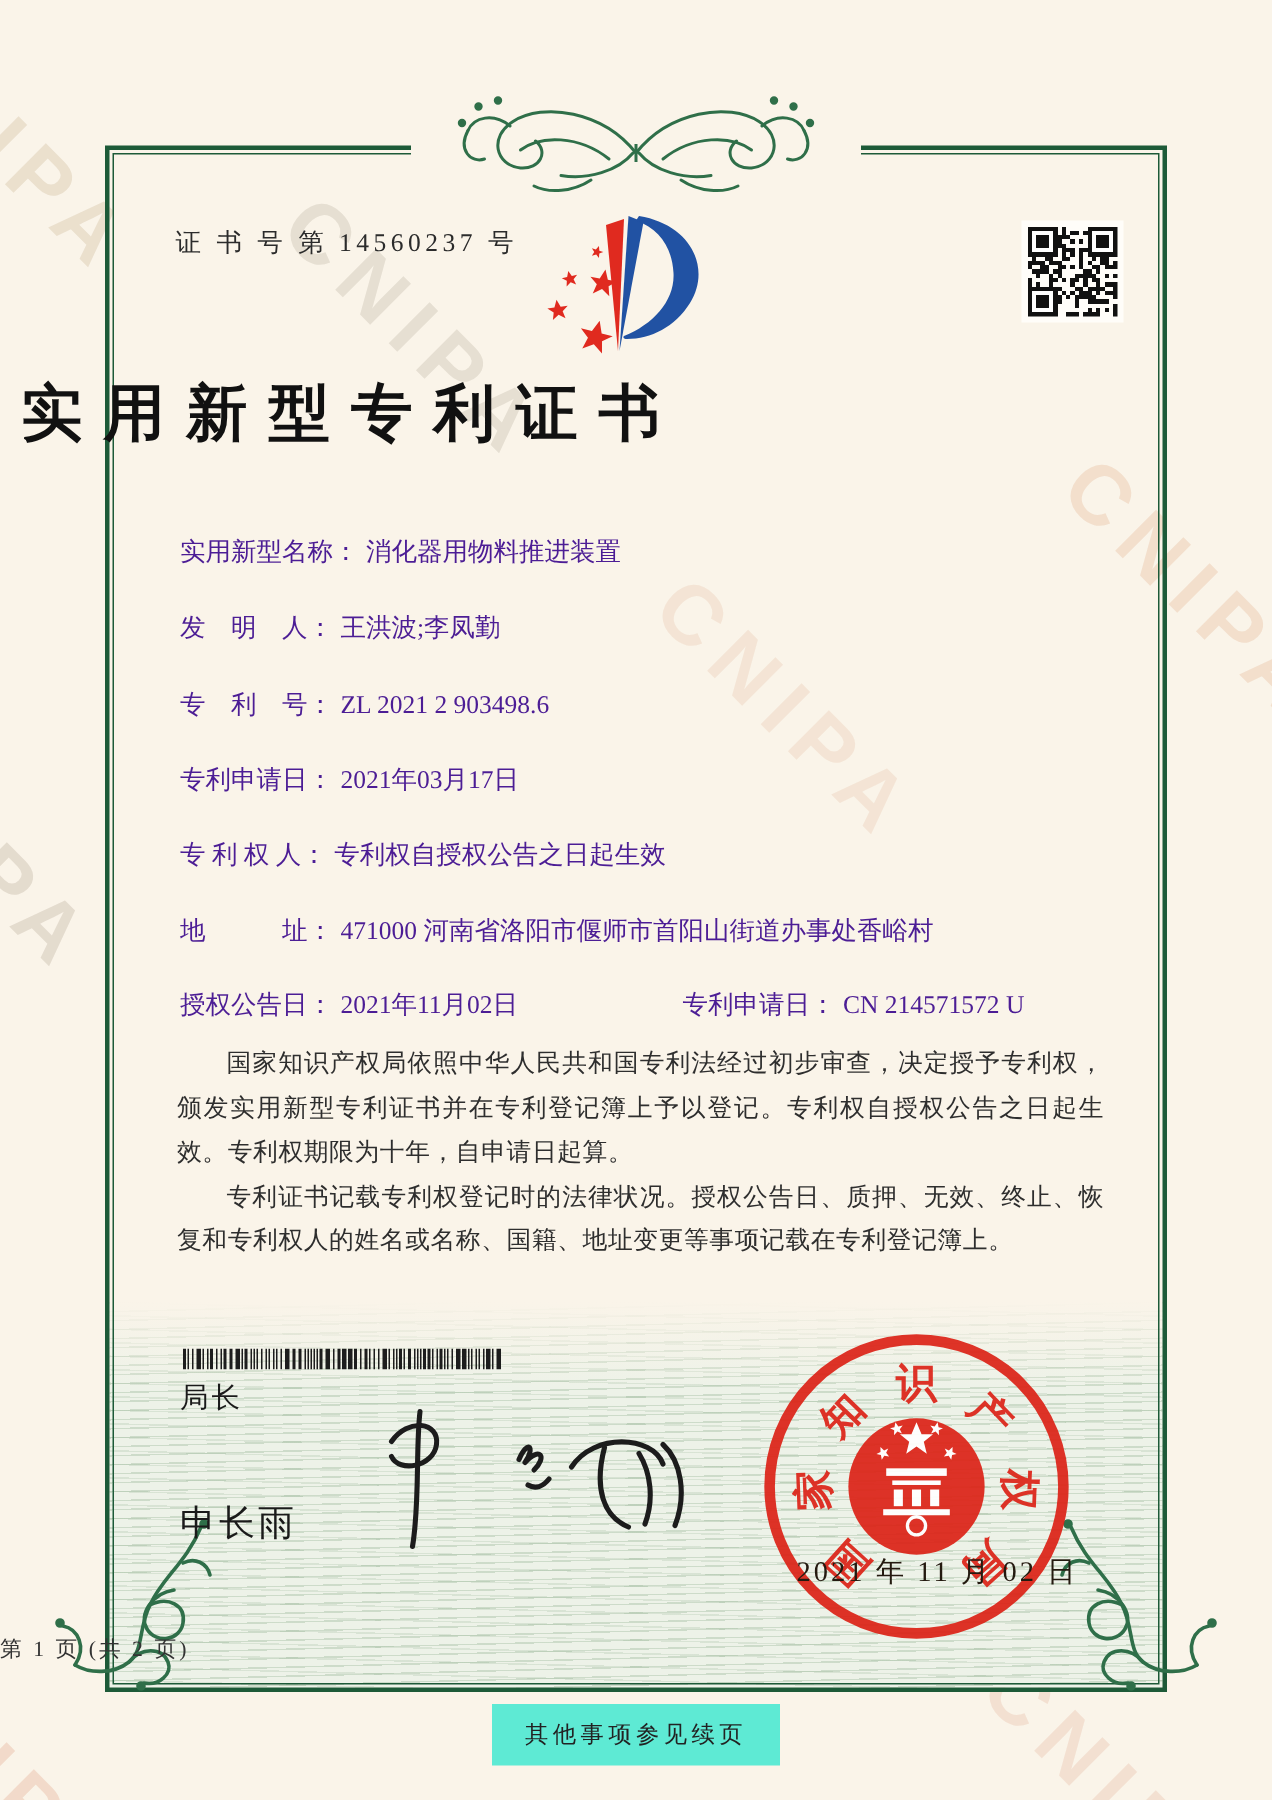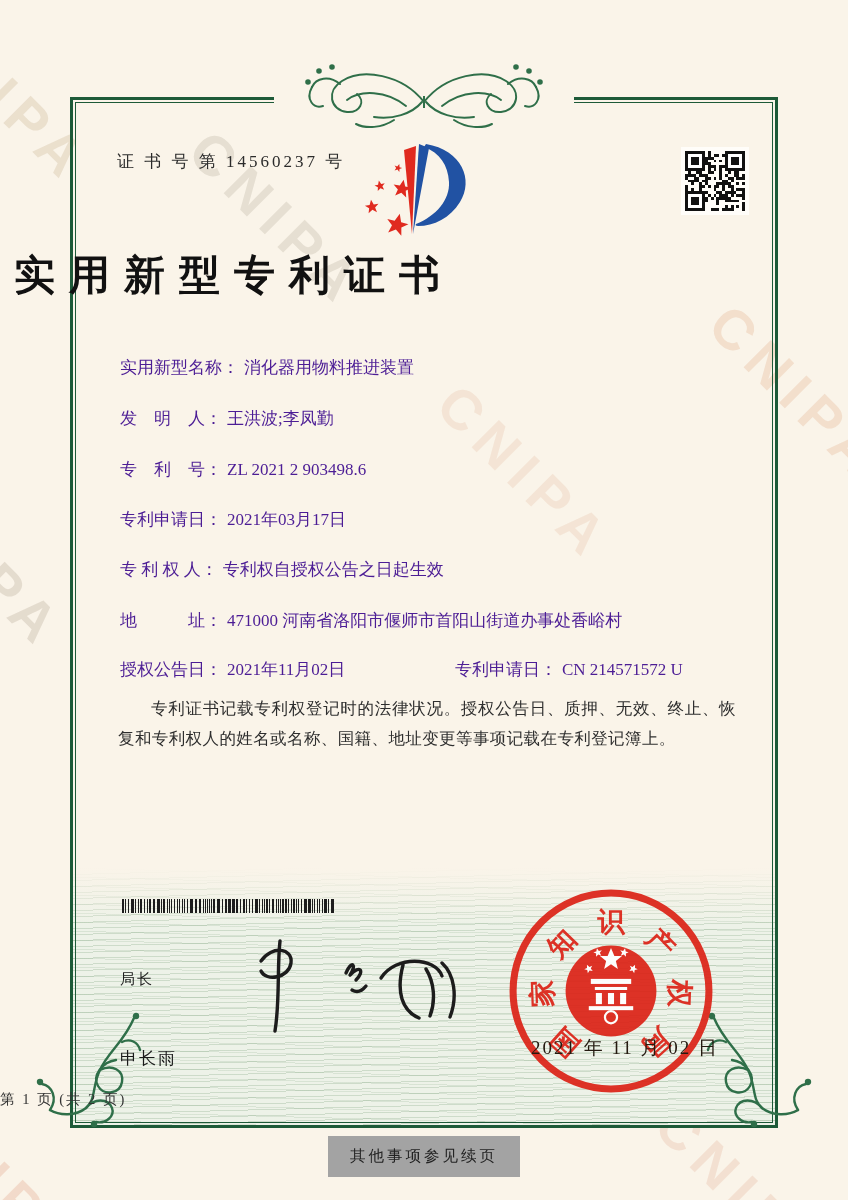--- a/index.html
+++ b/index.html
@@ -65,38 +65,38 @@
   .row .pair2{position:absolute;left:335px;top:0;white-space:nowrap;}
 
   .paras{
     position:absolute;left:118px;top:694px;width:618px;
     font-size:16.5px;line-height:29.5px;color:#2e2e2e;text-align:justify;
   }
   .paras p{margin:0;text-indent:2em;letter-spacing:0.4px;}
 
   .barcode{position:absolute;left:122px;top:899px;}
 
-  .sig-title{position:absolute;left:120px;top:970px;font-size:15px;color:#1a1a1a;letter-spacing:2px;}
-  .sig-name{position:absolute;left:120px;top:999px;font-size:17px;color:#1a1a1a;letter-spacing:2px;margin-top:48px;}
+  .sig-title{position:absolute;left:120px;top:919px;font-size:19px;color:#1a1a1a;letter-spacing:2px;}
+  .sig-name{position:absolute;left:120px;top:999px;font-size:24px;color:#1a1a1a;letter-spacing:2px;}
   .signature{position:absolute;left:246px;top:933px;}
 
   .seal{position:absolute;left:505px;top:885px;}
   .seal text{font-size:27px;font-weight:bold;fill:#dc2418;font-family:"Liberation Serif","DejaVu Serif",serif;}
   .seal-date{
     position:absolute;left:531px;top:1035px;
     font-size:19px;color:#241a10;letter-spacing:2px;font-weight:500;white-space:nowrap;
   }
 
   .page-info{
     position:absolute;left:0;top:1090px;width:848px;text-align:left;
     font-size:14.5px;color:#333;letter-spacing:2px;
   }
   .cont-box{
     position:absolute;left:50%;top:1136px;transform:translateX(-50%);
-    background:#a3a3a3;padding:10px 22px;
+    background:#5eead4;padding:10px 22px;
     font-size:15.5px;color:#222;letter-spacing:3px;white-space:nowrap;
   }
 </style>
 </head>
 <body>
 
 <div class="page">
 
   <div class="wm" style="left:-52px;top:-6px;color:rgba(205,185,155,.35);">CNIPA</div>
   <div class="wm" style="left:222px;top:118px;color:rgba(150,138,120,.20);">CNIPA</div>
@@ -350,20 +350,21 @@
     </div>
     <div class="row" style="top:658px;width:640px">
       <span class="lbl">授权公告日：</span><span class="val">2021年11月02日</span>
       <span class="pair2">
         <span class="lbl">专利申请日：</span><span class="val">CN 214571572 U</span>
       </span>
     </div>
   </div>
 
   <div class="paras">
+    <p>国家知识产权局依照中华人民共和国专利法经过初步审查，决定授予专利权，颁发实用新型专利证书并在专利登记簿上予以登记。专利权自授权公告之日起生效。专利权期限为十年，自申请日起算。</p>
     <p>专利证书记载专利权登记时的法律状况。授权公告日、质押、无效、终止、恢复和专利权人的姓名或名称、国籍、地址变更等事项记载在专利登记簿上。</p>
   </div>
 
   <svg class="barcode" id="barcode" width="214" height="14" viewBox="0 0 214 14">
       <rect x="0" y="0" width="2" height="14" fill="#1d1d1d"></rect>
       <rect x="3" y="0" width="1" height="14" fill="#1d1d1d"></rect>
       <rect x="6" y="0" width="1" height="14" fill="#1d1d1d"></rect>
       <rect x="9" y="0" width="3" height="14" fill="#1d1d1d"></rect>
       <rect x="13" y="0" width="1" height="14" fill="#1d1d1d"></rect>
       <rect x="16" y="0" width="1" height="14" fill="#1d1d1d"></rect>

